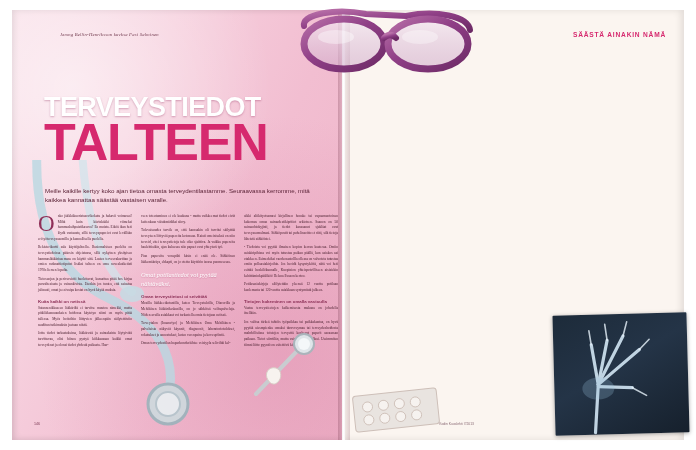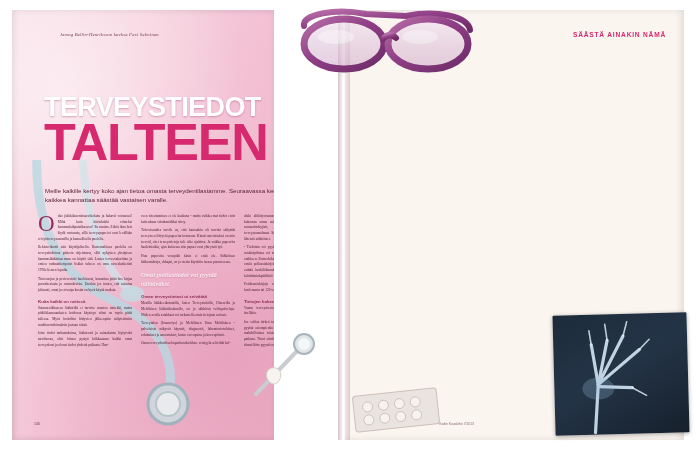--- a/index.html
+++ b/index.html
@@ -23,21 +23,21 @@
   
   .page {
     position: absolute;
     top: 10px;
     height: 430px;
     background: #fdf7f3;
     overflow: hidden;
   }
   .page-left {
     left: 12px;
-    width: 262px;
+    width: 330px;
     background: linear-gradient(115deg, #f9dfe8 0%, #f6cfdd 32%, #f2bed1 62%, #eeb4c8 100%);
     box-shadow: 2px 0 6px rgba(0,0,0,0.14) inset;
   }
   .page-right {
     left: 345px;
     width: 339px;
     background: #fbf5f0;
     box-shadow: -3px 0 7px rgba(0,0,0,0.10) inset;
   }
   .gutter {

